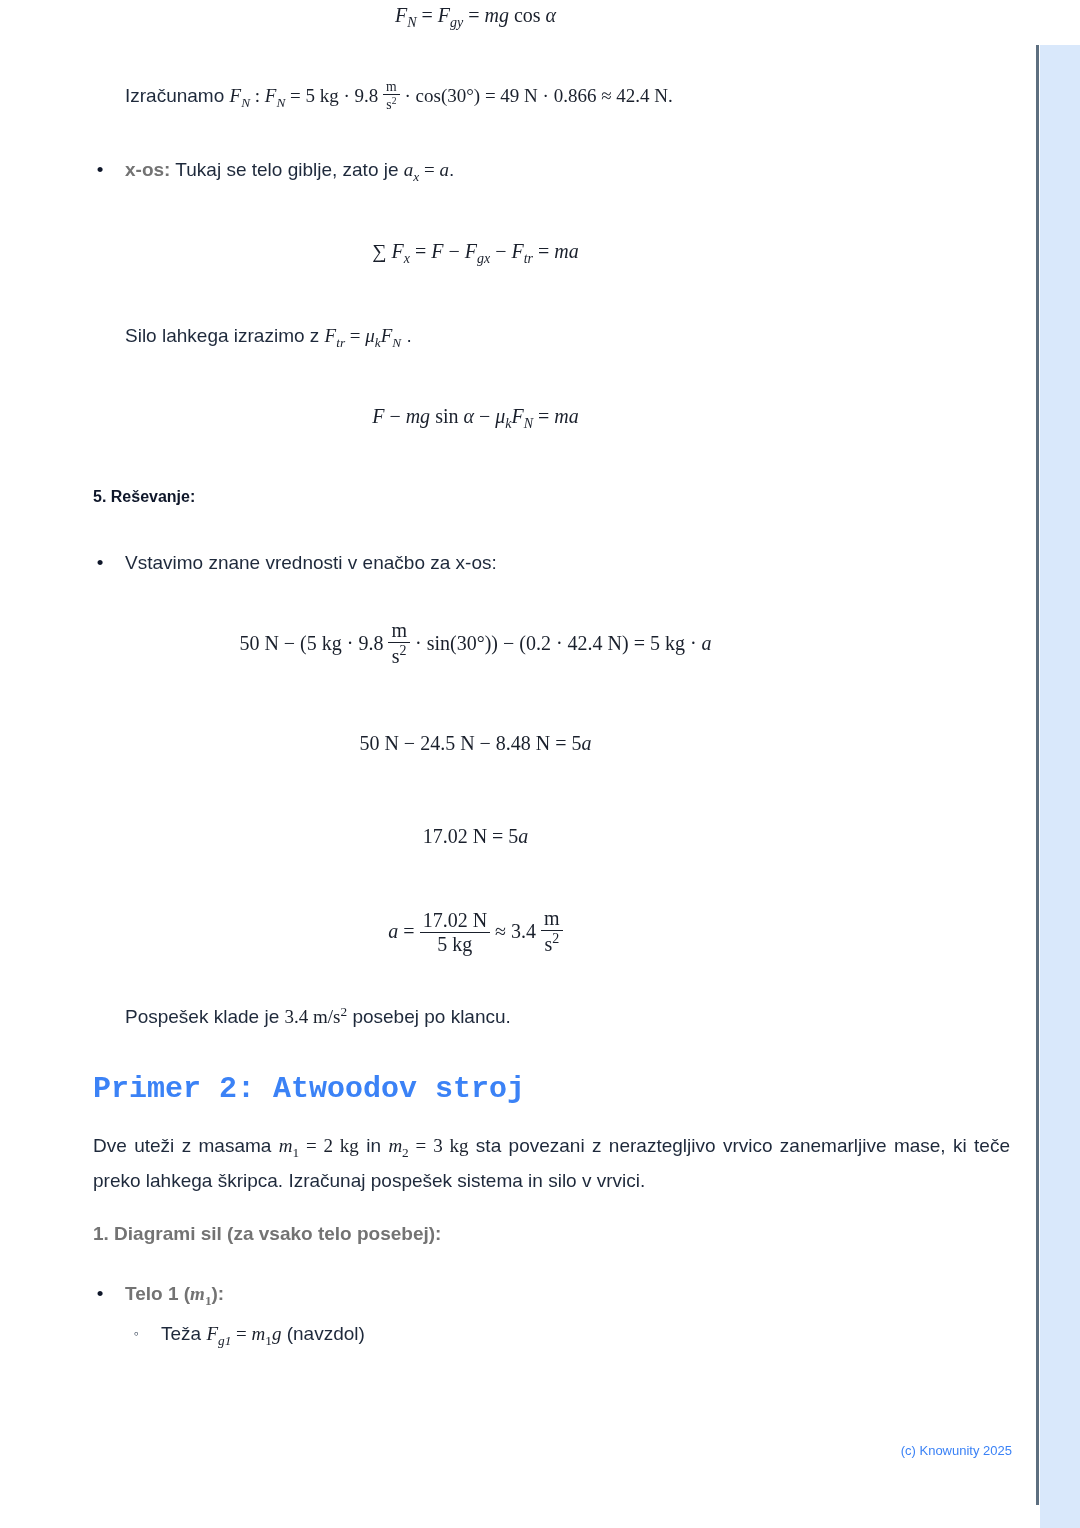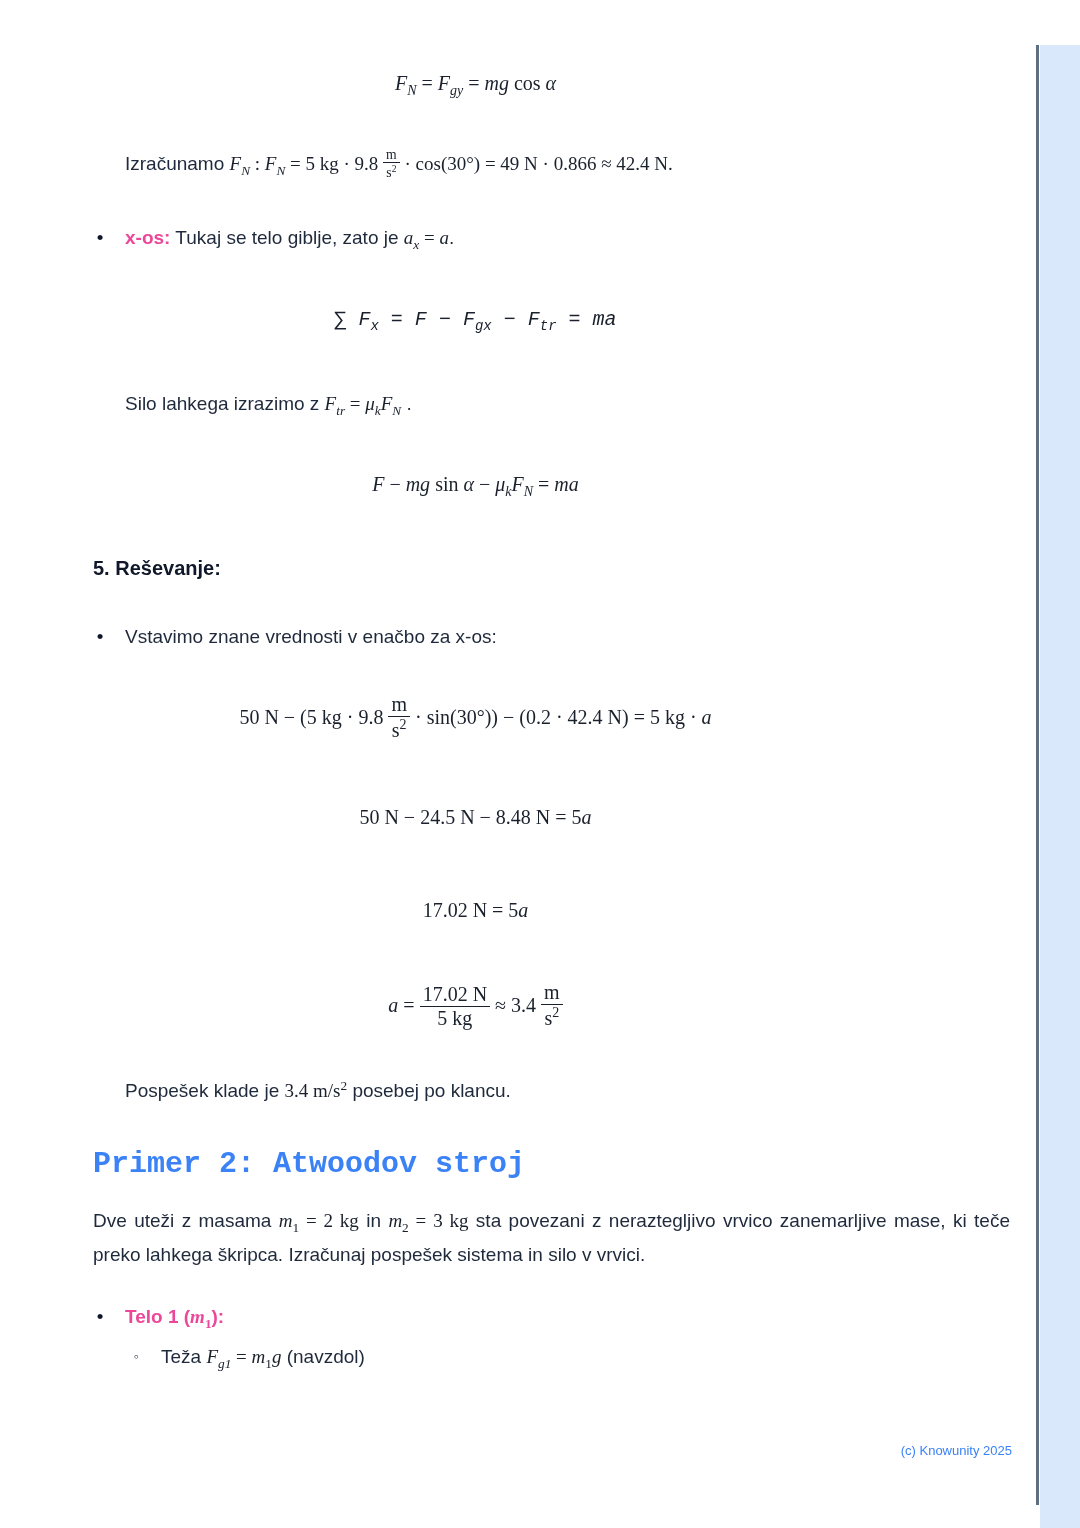--- a/index.html
+++ b/index.html
@@ -11,21 +11,20 @@
     overflow: hidden;
     font-family: "Liberation Sans", sans-serif;
     color: #1e293b;
     position: relative;
   }
   .content {
     position: absolute;
     left: 93px;
     top: 0;
     width: 917px;
-    padding-top: 68px;
     font-size: 19px;
     line-height: 1.55;
   }
   
   .math {
     font-family: "Liberation Serif", serif;
     color: #1a202c;
     white-space: nowrap;
   }
   .eq {
@@ -41,51 +40,51 @@
     vertical-align: -0.65em;
     text-align: center;
     line-height: 1.15;
   }
   .frac .num { display: block; padding: 0 3px; }
   .frac .den { display: block; border-top: 1px solid currentColor; padding: 0 3px; }
   .inline-math .frac { font-size: 72%; vertical-align: -0.55em; }
   
   p { margin: 0; }
   .para { color: #1e293b; }
-  .bold { font-weight: bold; color: #ec4899; }
+  .bold { font-weight: bold; color: #737373; }
   .bullet {
     display: flex;
     align-items: flex-start;
   }
   .bullet .marker {
     flex: 0 0 auto;
     width: 14px;
     margin-right: 18px;
     text-align: center;
     color: #0f172a;
   }
   .subbullet { padding-left: 36px; }
   .subbullet .marker { font-size: 14px; line-height: 2.0; color: #334155; }
   .h-bold {
     font-weight: bold;
-    font-size: 20px;
+    font-size: 16px;
     color: #0f172a;
   }
   .h1-blue {
     font-weight: bold;
     font-size: 30px;
     color: #3b82f6;
     line-height: 1.2;
   }
   .justify { text-align: justify; }
   
   .m-eq1   { margin-top: 0; }
   .m-p1    { margin-top: 45px; }
   .m-bxos  { margin-top: 42px; }
-  .m-eqsum { margin-top: 48px; font-family: Liberation Mono, monospace; }
+  .m-eqsum { margin-top: 48px; }
   .m-psilo { margin-top: 52px; }
   .m-eqf   { margin-top: 48px; }
   .m-hres  { margin-top: 50px; }
   .m-bvst  { margin-top: 38px; }
   .m-eq50a { margin-top: 42px; }
   .m-eq50b { margin-top: 52px; }
   .m-eq50c { margin-top: 60px; }
   .m-eq17  { margin-top: 62px; }
   .m-eqa   { margin-top: 55px; }
   .m-pposp { margin-top: 46px; }
@@ -164,20 +163,21 @@
   <p class="para m-pposp" style="padding-left:32px;">
     <span>Pospešek klade je </span><span class="math inline-math"><span>3.4 m/s</span><span class="msup">2</span></span><span> posebej po klancu.</span>
   </p>
 
   <h1 class="h1-blue m-h1" style="margin:40px 0 0 0;font-family:Liberation Mono, monospace;">Primer 2: Atwoodov stroj</h1>
 
   <p class="para justify m-pdve">
     <span>Dve uteži z masama </span><span class="math inline-math"><span class="mi">m</span><span class="msub">1</span><span> = 2 kg</span></span><span> in </span><span class="math inline-math"><span class="mi">m</span><span class="msub">2</span><span> = 3 kg</span></span><span> sta povezani z neraztegljivo vrvico zanemarljive mase, ki teče preko lahkega škripca. Izračunaj pospešek sistema in silo v vrvici.</span>
   </p>
 
+  <p class="bold m-hdia">1. Diagrami sil (za vsako telo posebej):</p>
 
   <div class="bullet m-btelo">
     <span class="marker">•</span>
     <p class="para">
       <span class="bold">Telo 1 (</span><span class="math inline-math bold"><span class="mi">m</span><span class="msub">1</span></span><span class="bold">):</span>
     </p>
   </div>
 
   <div class="bullet subbullet m-steza">
     <span class="marker">◦</span>

